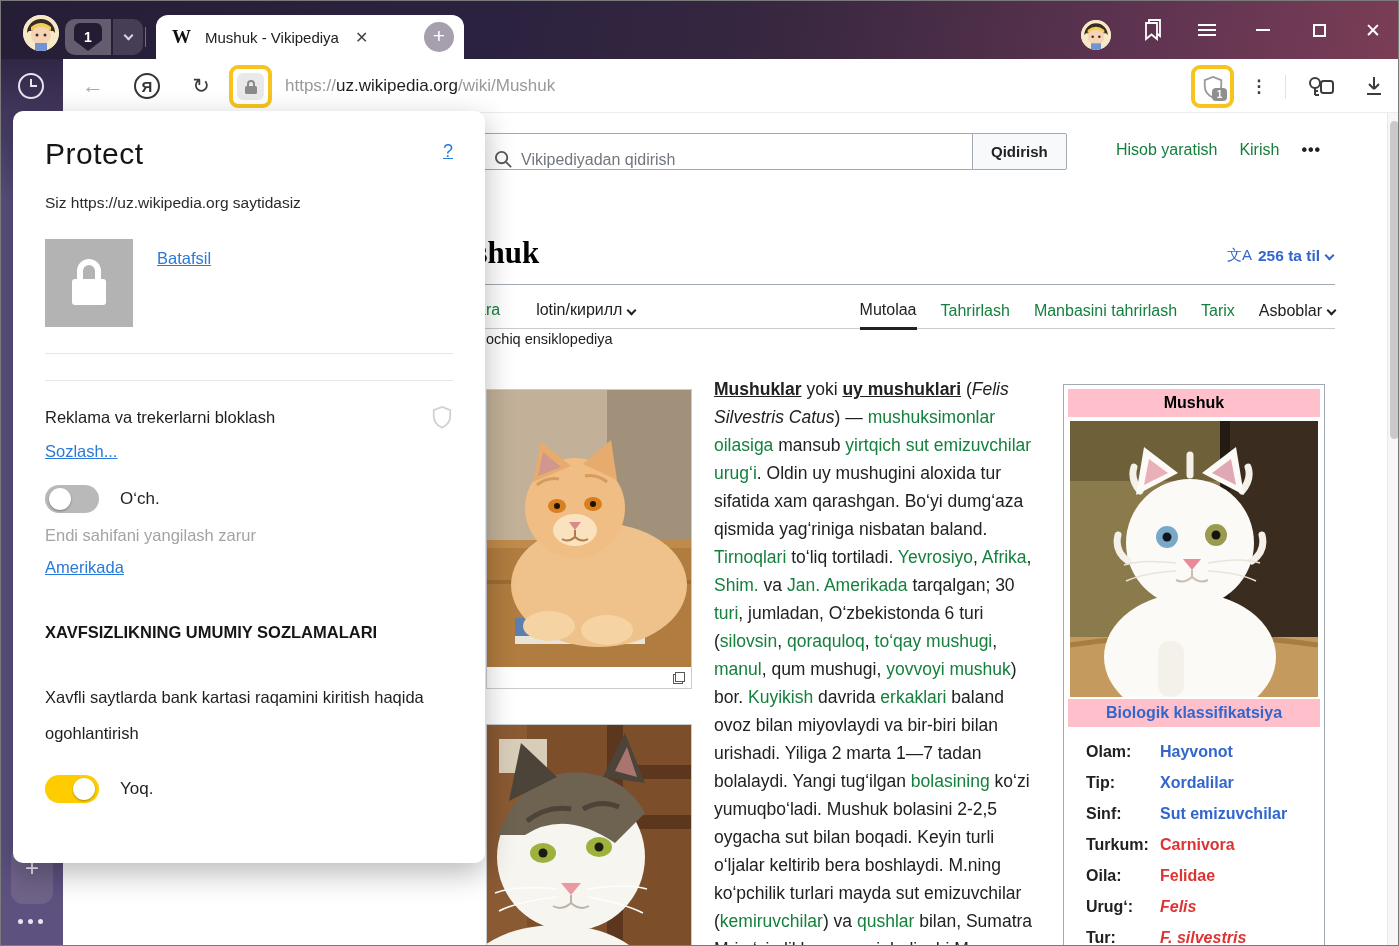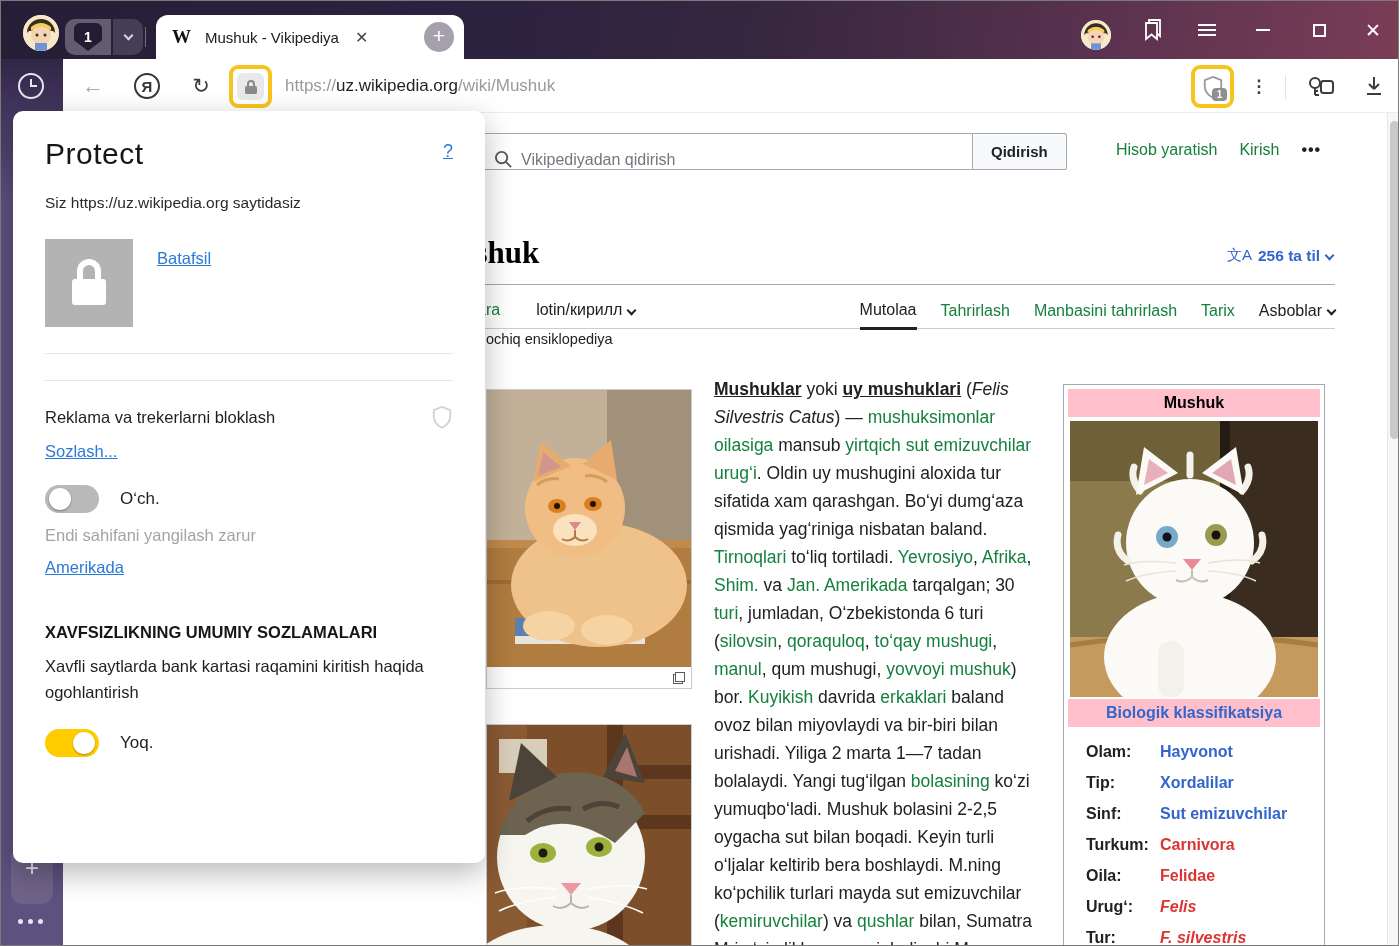--- a/index.html
+++ b/index.html
@@ -90,21 +90,21 @@
   .p-js { margin-top:25px; }
   .toggle-row { display:flex; align-items:center; gap:21px; margin-top:24px; }
   .toggle { width:54px; height:28px; border-radius:14px; position:relative; flex:0 0 54px; }
   .toggle .knob { position:absolute; top:3px; width:22px; height:22px; border-radius:50%; background:#fff; box-shadow:0 1px 2px rgba(0,0,0,.35); }
   .toggle.off { background:#b9b9b9; } .toggle.off .knob { left:4px; }
   .toggle.on { background:#fc0; } .toggle.on .knob { right:4px; }
   .toggle-lbl { font-size:17px; color:#1f1f1f; }
   .p-note { margin-top:13px; font-size:16.5px; color:#a4a4a4; }
   .p-yangilash { display:inline-block; margin-top:13px; font-size:16.5px; }
   .p-heading { margin-top:46px; font-size:16.5px; font-weight:bold; color:#161616; }
-  .p-bank { margin-top:11px; font-size:16.5px; line-height:26px; max-width:380px; }
+  .p-bank { margin-top:37px; font-size:16.5px; line-height:36px; max-width:380px; }
 
   
   .content { position:absolute; left:62px; top:112px; width:1337px; height:834px; background:#fff; z-index:1; overflow:hidden; }
   .searchrow { position:absolute; left:418px; top:20px; display:flex; }
   .searchbox { width:492px; height:37px; border:1px solid #a2a9b1; border-radius:2px 0 0 2px; display:flex; align-items:flex-end; background:#fff; }
   .searchbox svg { margin:0 8px 0 12px; }
   .searchbox input { border:none; outline:none; font-size:16px; color:#202122; width:420px; font-family:"Liberation Sans",sans-serif; }
   .searchbox input::placeholder { color:#72777d; }
   .searchbtn { height:37px; margin-left:-1px; padding:0 18px; background:#f8f9fa; border:1px solid #a2a9b1; border-radius:0 2px 2px 0; font-size:15px; font-weight:bold; color:#202122; font-family:"Liberation Sans",sans-serif; }
   .userlinks { position:absolute; left:1053px; top:28px; display:flex; gap:22px; font-size:16px; }

